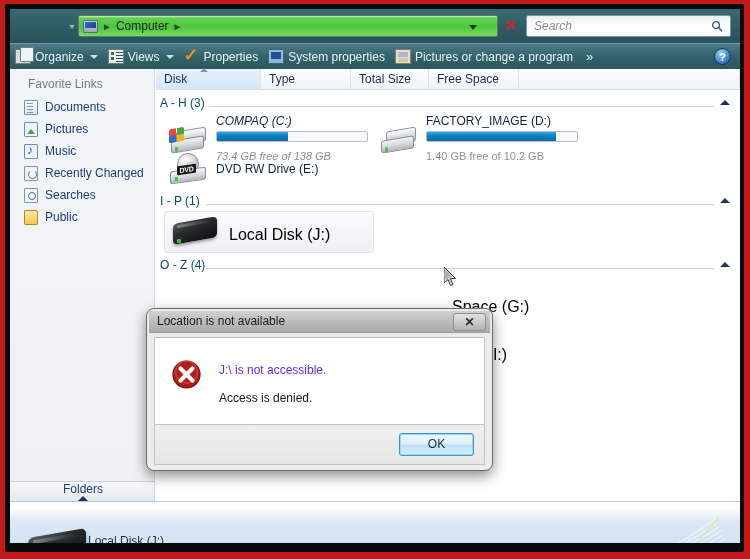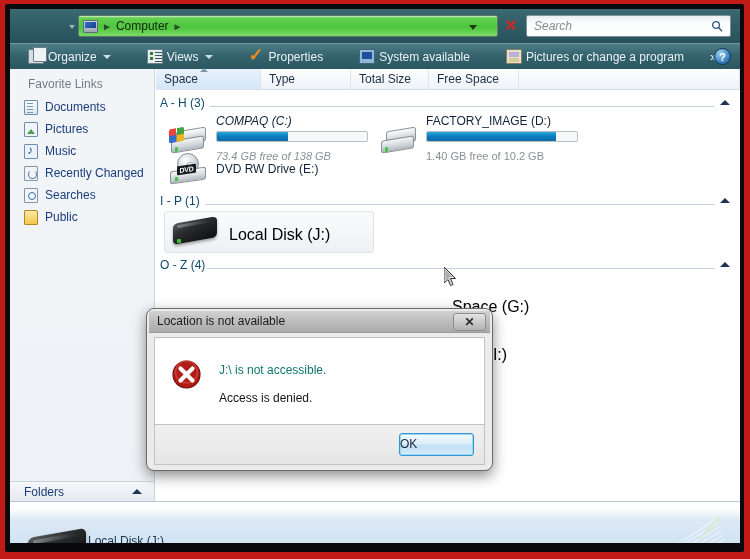--- a/index.html
+++ b/index.html
@@ -94,21 +94,21 @@
     position:absolute; right:7px; top:4px; width:12px;height:12px;
   }
 
   
   #toolbar {
     position: absolute; left: 0; top: 34px; width: 730px; height: 26px;
     background: linear-gradient(180deg,#4d7d86 0%, #35646e 45%, #2a565f 100%);
     border-top: 1px solid #6d9aa2;
     display: flex; align-items: center;
   }
-  .tbitem { display:flex; align-items:center; height:26px; padding:0 18px; cursor:default; }
+  .tbitem { display:flex; align-items:center; height:26px; padding:0 5px; cursor:default; }
   .tblabel { font-size: 12px; color: #e8f2f4; margin-left: 4px; white-space: nowrap; }
   .tbcaret {
     margin-left: 6px; width:0;height:0;
     border-left:4px solid transparent;border-right:4px solid transparent;
     border-top:4px solid #cfe0e3;
   }
   .tbico { width: 16px; height: 15px; position: relative; flex: none; }
   
   .ico-organize { background:#d6dde2; border:1px solid #6d7e87; border-radius:1px; }
   .ico-organize::before {
@@ -184,20 +184,21 @@
   .srch-ico::after { content:""; position:absolute; left:3px; top:3px; width:6px;height:6px;
      border:1px solid #3a6ea8; border-radius:50%; }
   .pub-ico { background: linear-gradient(180deg,#ffe9a8,#f5c64e); border:1px solid #b08a2a; border-radius:1px 2px 1px 1px; }
 
   #folderbar {
     position:absolute; left:0; top:412px; width:145px; height:20px;
     background: linear-gradient(180deg,#f6f8fa,#e4eaf0);
     border-top:1px solid #c8d2db; border-right:1px solid #cdd6de;
     display:flex; align-items:center; justify-content:space-between;
     padding: 0 12px 0 14px;
+    flex-direction: column;
   }
   #folderlabel { font-size:12px; color:#1b3d7a; }
   .chev-up { width:0;height:0;border-left:5px solid transparent;border-right:5px solid transparent;
      border-bottom:5px solid #1d3557; }
 
   
   #listpane {
     position:absolute; left:146px; top:0; width:584px; height:412px; background:#fff;
   }
   #colhdr {
@@ -344,33 +345,33 @@
     position:absolute; right:4px; top:2px; width:33px; height:18px;
     background: linear-gradient(180deg,#e3e3e3 0%, #c8c8c8 55%, #b2b2b2 100%);
     border:1px solid #8e8e8e; border-radius:3px;
     font-size:12px; color:#2a2a2a; text-align:center; line-height:17px; font-weight:bold;
   }
   #dlgBody {
     position:absolute; left:7px; top:28px; width:331px; height:88px;
     background:#ffffff; border:1px solid #c2c2c2;
   }
   #errIcon { position:absolute; left:17px; top:22px; width:29px; height:29px; }
-  #dlgMsg1 { position:absolute; left:64px; top:25px; font-size:12px; color:#0f766e; }
+  #dlgMsg1 { position:absolute; left:64px; top:25px; font-size:12px; color:#6d28d9; }
   #dlgMsg2 { position:absolute; left:64px; top:53px; font-size:12px; color:#141414; }
   #dlgFooter {
     position:absolute; left:7px; top:116px; width:331px; height:40px;
     background: linear-gradient(180deg,#f0f0f0,#e6e6e6);
     border:1px solid #c2c2c2; border-top:none;
   }
   #okBtn {
     position:absolute; right:10px; top:8px; width:75px; height:23px;
     background: linear-gradient(180deg,#f2f9fd 0%, #dcedf9 48%, #bfe0f4 52%, #d5ecfa 100%);
     border:1px solid #2f97d4; border-radius:3px;
     box-shadow: 0 0 0 1px #9fd6f2 inset;
-    font-size:12px; color:#15293d; line-height:21px;
+    font-size:12px; color:#15293d; text-align:center; line-height:21px;
   }
 </style>
 </head>
 <body>
 
 <div id="screen">
   <div id="bezel"></div>
 
   <div id="window">
 
@@ -411,21 +412,21 @@
         <span class="tbico ico-views"></span>
         <span class="tblabel">Views</span>
         <span class="tbcaret"></span>
       </div>
       <div class="tbitem">
         <span class="tbico ico-check"></span>
         <span class="tblabel">Properties</span>
       </div>
       <div class="tbitem">
         <span class="tbico ico-monitor"></span>
-        <span class="tblabel">System available</span>
+        <span class="tblabel">System properties</span>
       </div>
       <div class="tbitem">
         <span class="tbico ico-uninstall"></span>
         <span class="tblabel">Pictures or change a program</span>
       </div>
       <div id="tbmore">»</div>
       <div id="helpbtn">?</div>
     </div>
 
     <div id="body">
@@ -462,21 +463,21 @@
       <div id="folderbar">
         <span id="folderlabel">Folders</span>
         <span class="chev-up"></span>
       </div>
 
       <div id="listpane">
 
         <div id="colhdr">
           <div class="col" style="width:105px">
             <span class="sortmark"></span>
-            <span>Space</span>
+            <span>Disk</span>
           </div>
           <div class="col" style="width:90px">
             <span>Type</span>
           </div>
           <div class="col" style="width:78px">
             <span>Total Size</span>
           </div>
           <div class="col" style="width:90px">
             <span>Free Space</span>
           </div>

